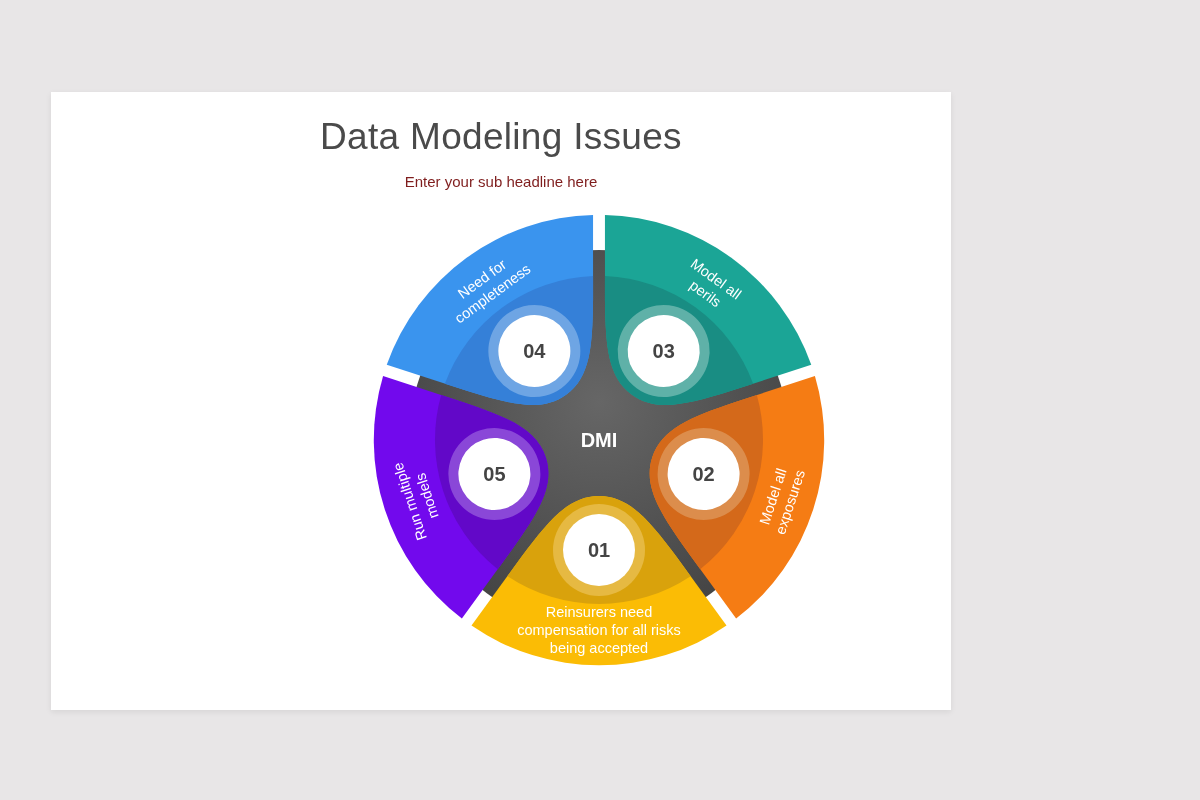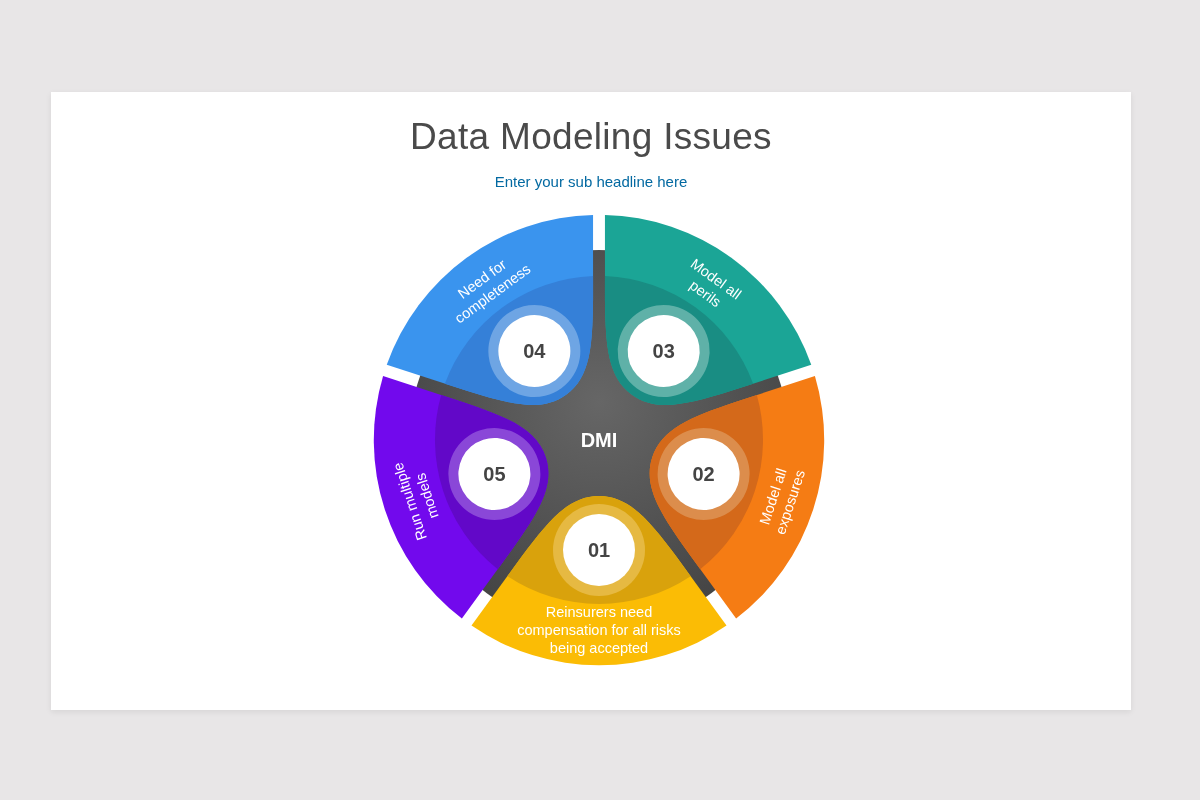--- a/index.html
+++ b/index.html
@@ -3,31 +3,31 @@
 <meta charset="utf-8">
 <style>
   html, body { margin: 0; padding: 0; }
   body {
     width: 1200px; height: 800px; overflow: hidden;
     background: #e8e6e7;
     font-family: "Liberation Sans", "DejaVu Sans", sans-serif;
     position: relative;
   }
   .slide {
-    position: absolute; left: 51px; top: 92px; width: 1080px; height: 618px;
+    position: absolute; left: 51px; top: 92px; width: 900px; height: 618px;
     background: #ffffff;
     box-shadow: 0 2px 6px rgba(0,0,0,0.08);
   }
   .title {
     position: absolute; left: 0; width: 100%; top: 24px;
     text-align: center; font-size: 37px; color: #4a4a4a; letter-spacing: 0.3px;
   }
   .subtitle {
     position: absolute; left: 0; width: 100%; top: 81px;
-    text-align: center; font-size: 15px; color: #0369a1;
+    text-align: center; font-size: 15px; color: #7f1d1d;
   }
   svg.diagram { position: absolute; left: 0; top: 0; }
   .band-text { fill: #ffffff; font-size: 14.5px; text-anchor: middle; }
   .num-text { fill: #444444; font-size: 20px; font-weight: bold; text-anchor: middle; }
   .center-text { fill: #ffffff; font-size: 20px; font-weight: bold; text-anchor: middle; }
 </style>
 </head>
 <body>
 
 <div class="slide">

